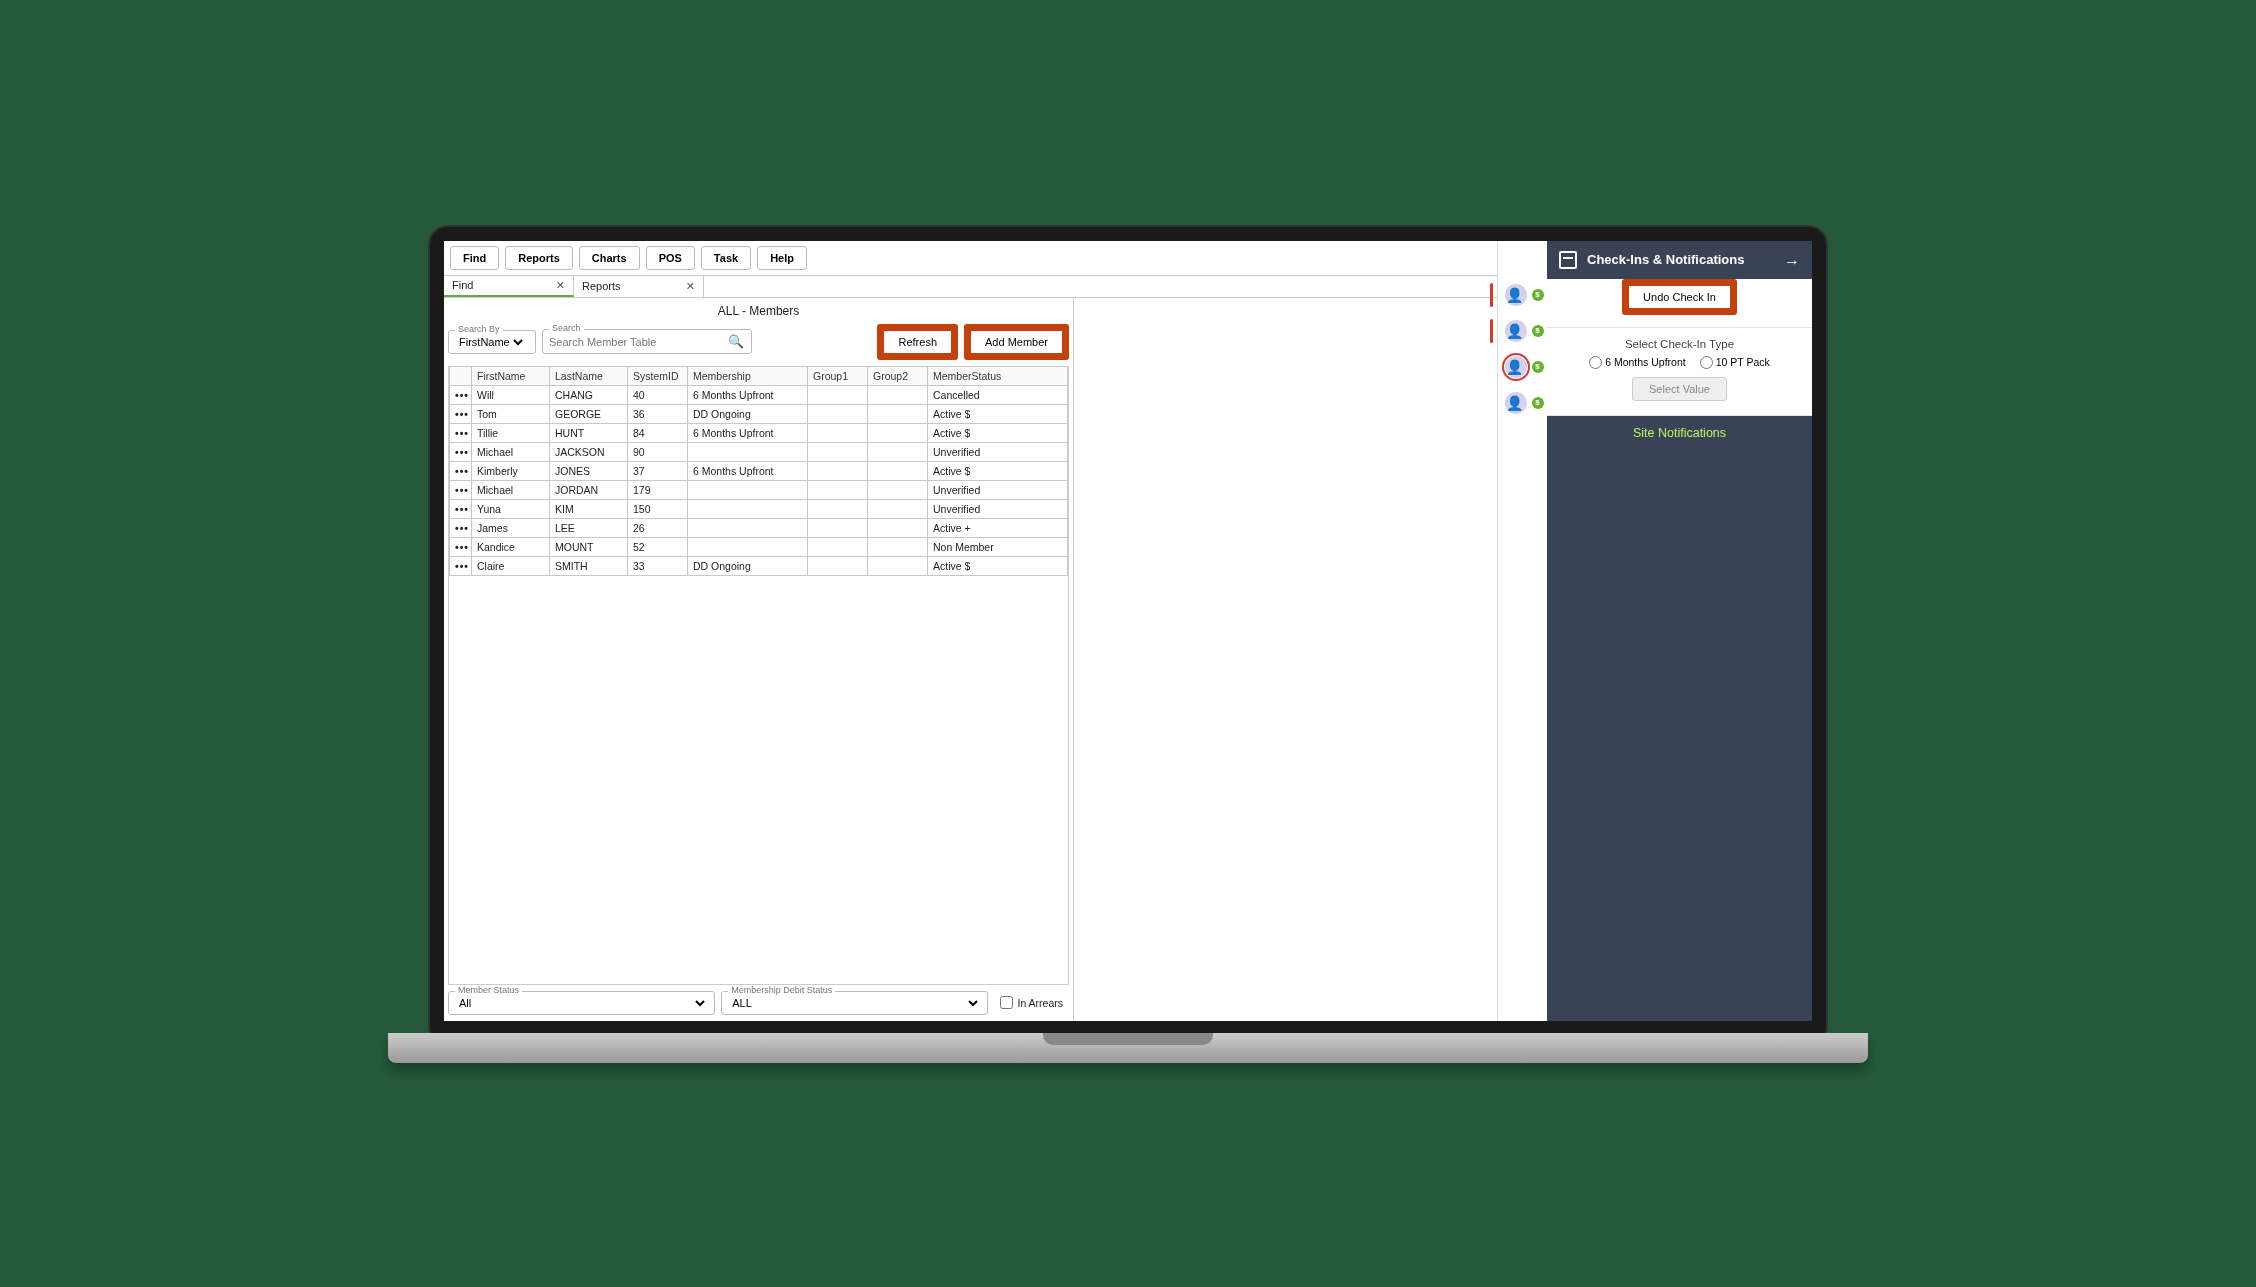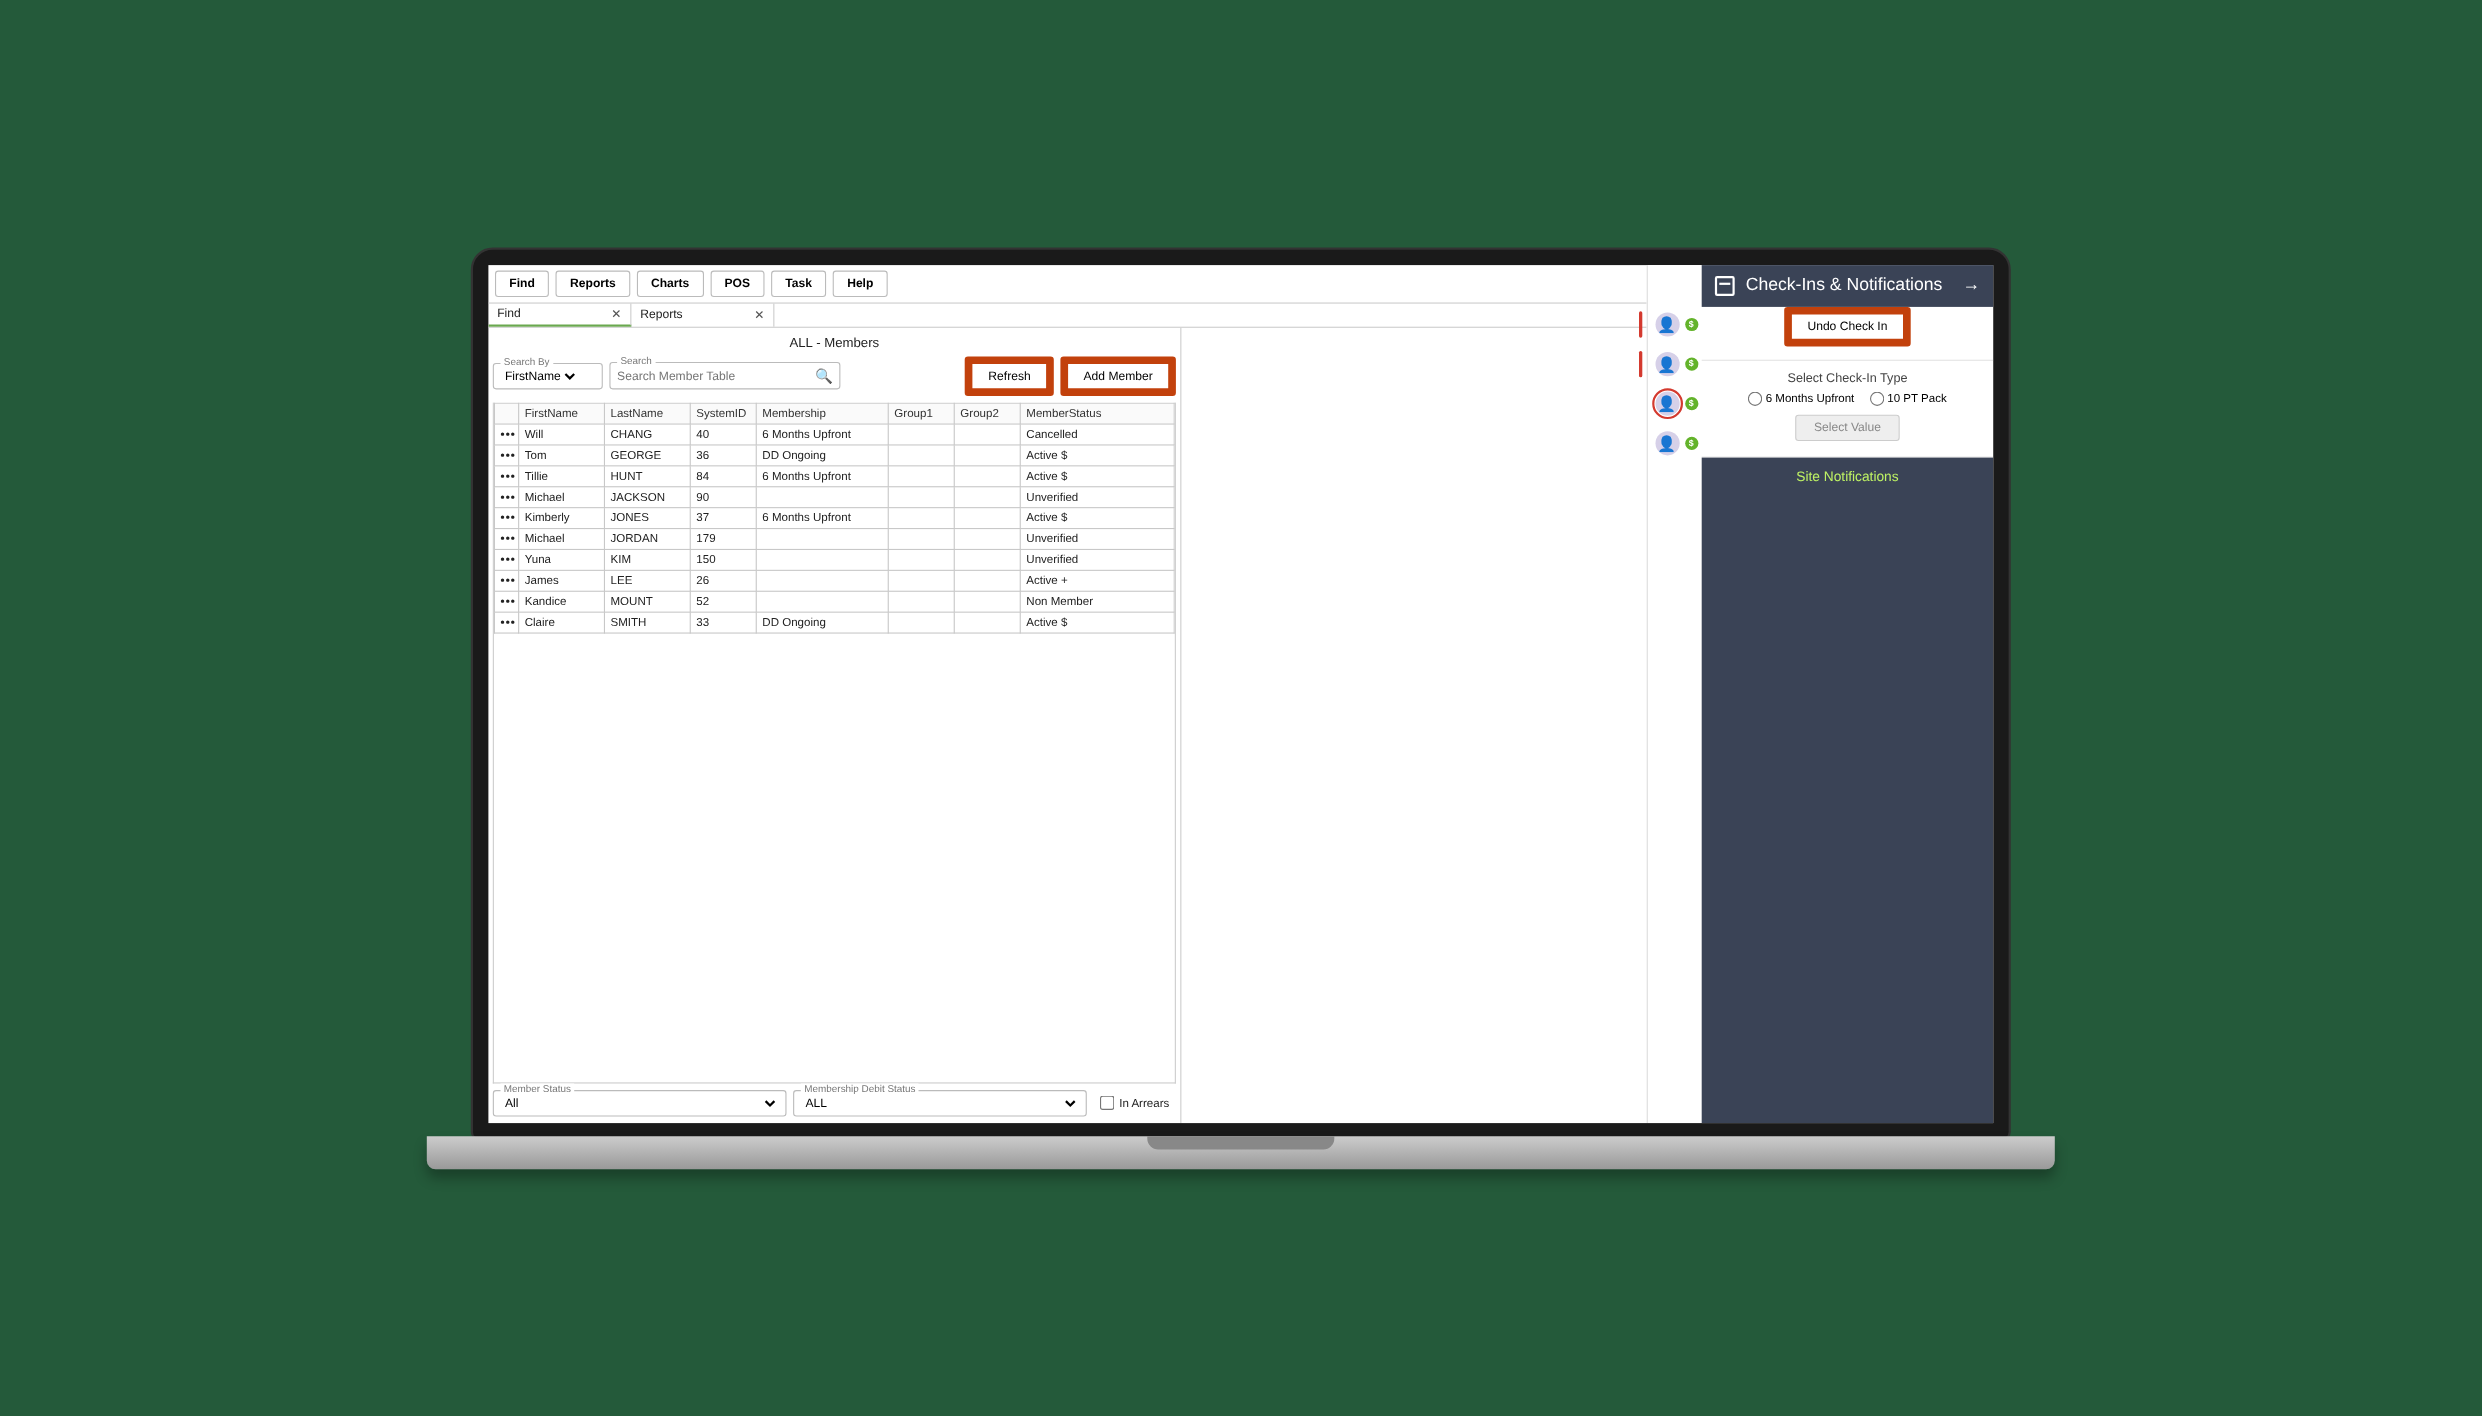--- a/index.html
+++ b/index.html
@@ -24,21 +24,21 @@
 
   .work { display: flex; flex: 1; }
   .pane { width: 630px; display: flex; flex-direction: column; border-right: 1px solid #ccc; padding: 0 4px 6px 4px; }
 
   .pane-title { text-align: center; font-size: 12px; padding: 6px 0 4px; }
 
   .search-row { display: flex; align-items: center; gap: 6px; padding: 2px 0 6px; }
   .field-wrap { position: relative; border: 1px solid #bbb; border-radius: 3px; padding: 4px 6px; }
   .field-wrap .legend { position: absolute; top: -7px; left: 6px; background: #fff; padding: 0 3px; font-size: 9px; color: #777; }
   .field-wrap select, .field-wrap input { border: none; outline: none; font-size: 11px; background: transparent; }
-  .sel-searchby { width: 100px; text-decoration: underline; }
+  .sel-searchby { width: 88px; text-decoration: underline; }
   .search-input-wrap { flex: 0 0 210px; display: flex; align-items: center; }
   .search-input-wrap input { flex: 1; }
   .mag { font-size: 13px; color: #444; }
   .search-row .spacer { flex: 1; }
   .btn { background: #fff; border: 7px solid #c2410c; border-radius: 3px; padding: 5px 14px; font-size: 11px; cursor: pointer; }
 
   table.members { width: 100%; border-collapse: collapse; table-layout: fixed; }
   table.members th, table.members td { border: 1px solid #c8c8c8; padding: 3px 5px; font-size: 10.5px; text-align: left; white-space: nowrap; overflow: hidden; }
   table.members th { font-weight: normal; color: #333; background: #fafafa; }
   .col-menu { width: 22px; text-align: center; }
@@ -62,21 +62,21 @@
   .av-item { position: relative; display: flex; align-items: center; justify-content: center; }
   .av { width: 22px; height: 22px; border-radius: 50%; background: #d6d0e8; display: flex; align-items: center; justify-content: center; font-size: 14px; color: #6b6488; }
   .av-badge { width: 12px; height: 12px; border-radius: 50%; background: #63b32a; color: #fff; font-size: 8px; display: flex; align-items: center; justify-content: center; margin-left: 2px; font-weight: bold; }
   .av-left-bar { position:absolute; left:-12px; top:2px; bottom:2px; width:3px; border-radius:2px; }
   .ring { border: 2px solid transparent; border-radius: 50%; padding: 1px; }
   .ring-red { border-color: #d43a2f; }
 
   
   .sidebar { width: 265px; background: #fff; display: flex; flex-direction: column; font-size: 11px; }
   .side-header { background: #3a4356; color: #fff; display: flex; align-items: center; gap: 10px; padding: 10px 12px; }
-  .side-header .title { flex: 1; font-size: 16px; }
+  .side-header .title { flex: 1; font-size: 13px; font-weight: bold; }
   .cal-icon { width: 18px; height: 18px; border: 2px solid #fff; border-radius: 2px; position: relative; }
   .cal-icon::before { content:""; position:absolute; top:4px; left:2px; right:2px; height:2px; background:#fff; }
   .arrow-icon { font-size: 16px; cursor: pointer; }
 
   .card { border-bottom: 1px solid #e3e3e3; padding: 10px 12px 14px; color: #444; text-align: center; }
   .card .nm { font-size: 12px; margin-bottom: 2px; }
   .card .meta { font-size: 11px; color: #555; }
   .card .ts { font-size: 11px; color: #777; margin-top: 2px; }
   .card-space { height: 80px; }
 

